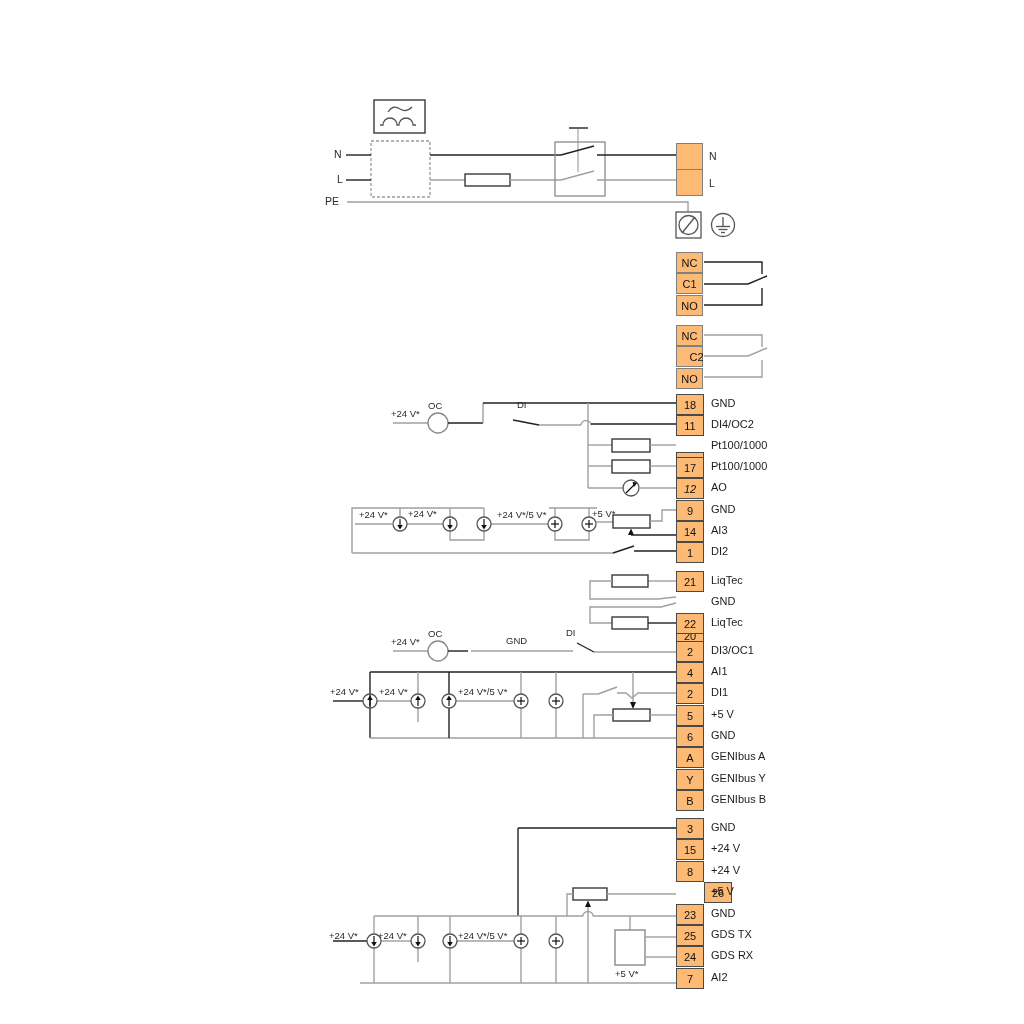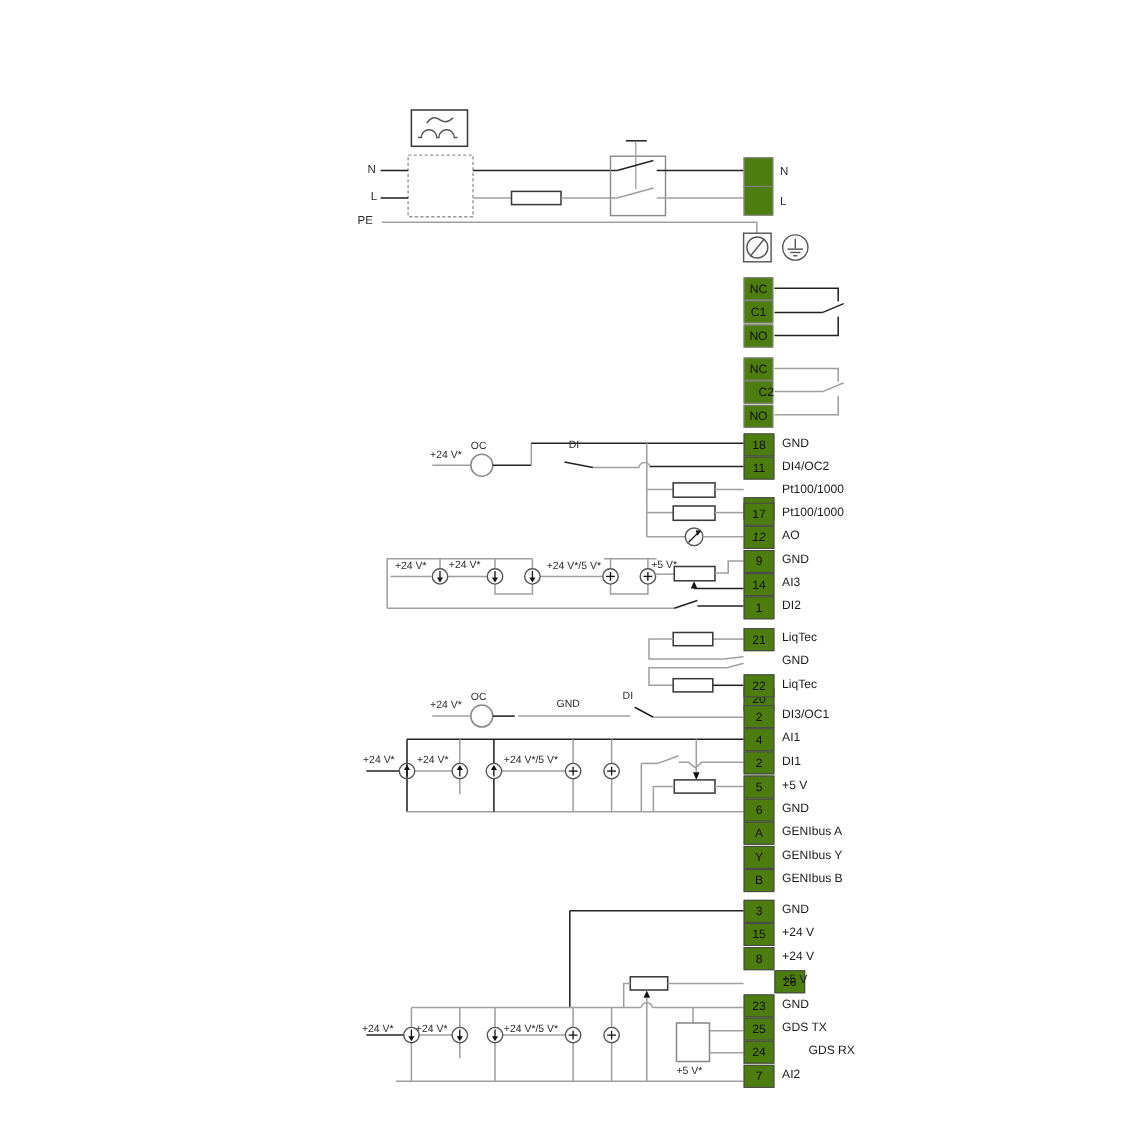--- a/index.html
+++ b/index.html
@@ -5,21 +5,21 @@
   html,body{margin:0;padding:0;background:#fff;}
   #stage{position:relative;width:1024px;height:1024px;background:#ffffff;
          font-family:"Liberation Sans",sans-serif;overflow:hidden;}
   svg.wires{position:absolute;left:0;top:0;}
   .wg{stroke:#a0a0a0;stroke-width:1.4;fill:none;}
   .wd{stroke:#222222;stroke-width:1.4;fill:none;}
   .comp{stroke:#3a3a3a;stroke-width:1.4;fill:#ffffff;}
   .comp2{stroke:#8a8a8a;stroke-width:1.4;fill:#ffffff;}
   .sym{stroke:#555555;stroke-width:1.3;fill:none;}
   .ah{fill:#111;stroke:none;}
-  .cell{position:absolute;left:676px;width:28px;height:21px;background:#4d7c0f;
+  .cell{position:absolute;left:676px;width:28px;height:21px;background:#fdba74;
         border:1px solid #4a4a4a;display:flex;align-items:center;justify-content:center;
         font-size:11px;color:#111;box-sizing:border-box;}
   .cellb{left:676px;width:27px;border-color:#808080;}
   .nl{height:27px;}
   .rlabel{position:absolute;left:711px;font-size:11px;color:#1c1c1c;white-space:nowrap;}
   .slabel{position:absolute;font-size:9.5px;color:#2a2a2a;white-space:nowrap;}
   .llabel{position:absolute;font-size:10.5px;color:#2a2a2a;white-space:nowrap;}
 </style>
 </head>
 <body>
@@ -304,21 +304,21 @@
   <div class="rlabel" style="top:842px;">+24 V</div>
   <div class="cell" style="top:861px;">8</div>
   <div class="rlabel" style="top:864px;">+24 V</div>
   <div class="cell" style="top:882px;margin-left:28px;">26</div>
   <div class="rlabel" style="top:885px;">+5 V</div>
   <div class="cell" style="top:904px;">23</div>
   <div class="rlabel" style="top:907px;">GND</div>
   <div class="cell" style="top:925px;">25</div>
   <div class="rlabel" style="top:928px;">GDS TX</div>
   <div class="cell" style="top:946px;">24</div>
-  <div class="rlabel" style="top:949px;margin-left:24px;">GDS RX</div>
+  <div class="rlabel" style="top:949px;">GDS RX</div>
   <div class="cell" style="top:968px;">7</div>
   <div class="rlabel" style="top:971px;">AI2</div>
 
   <div class="slabel" style="left:391px;top:408px;">+24 V*</div>
   <div class="slabel" style="left:428px;top:400px;">OC</div>
   <div class="slabel" style="left:517px;top:399px;">DI</div>
 
   <div class="slabel" style="left:359px;top:509px;">+24 V*</div>
   <div class="slabel" style="left:408px;top:508px;">+24 V*</div>
   <div class="slabel" style="left:497px;top:509px;">+24 V*/5 V*</div>

